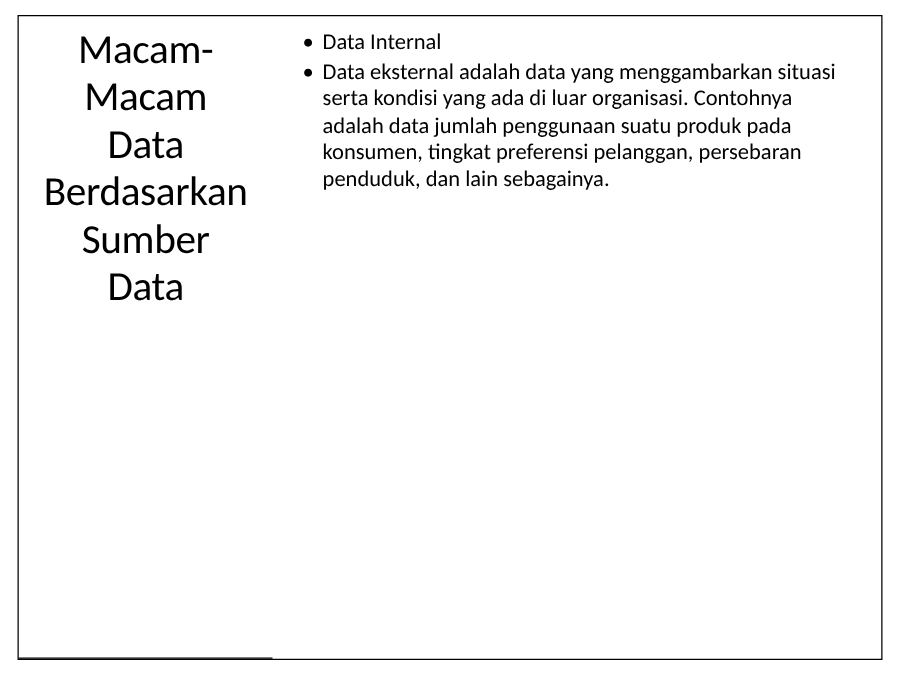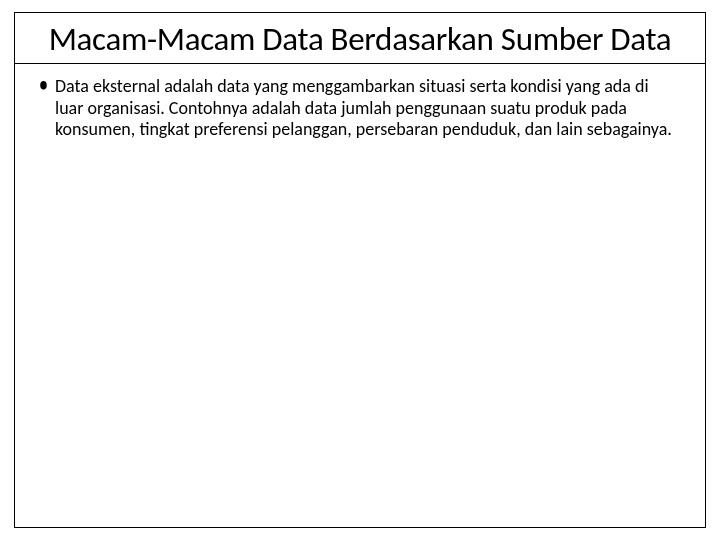--- a/index.html
+++ b/index.html
@@ -13,21 +13,21 @@
       background: #ffffff;
       font-family: Calibri, Arial, sans-serif;
       color: #000000;
       padding: 12px 14px;
     }
     .slide-container {
       width: 100%;
       height: 100%;
       border: 1px solid #000000;
       display: flex;
-      flex-direction: column;
+      flex-direction: row;
     }
     .title-block {
       border-bottom: 1px solid #000000;
       text-align: center;
       padding: 8px 20px 4px 20px;
     }
     .title-block h1 {
       font-size: 33px;
       font-weight: 400;
       line-height: 1.15;
@@ -58,19 +58,20 @@
 </head>
 <body>
 
 <div class="slide-container">
   <div class="title-block">
     <h1>Macam-Macam Data Berdasarkan Sumber Data</h1>
   </div>
   <div class="content-block">
     <div class="bullet-item">
       <span class="bullet-marker">•</span>
+      <span class="item-title">Data Internal</span>
     </div>
     <div class="bullet-item">
       <span class="bullet-marker">•</span>
       <span class="item-desc">Data eksternal adalah data yang menggambarkan situasi serta kondisi yang ada di luar organisasi. Contohnya adalah data jumlah penggunaan suatu produk pada konsumen, tingkat preferensi pelanggan, persebaran penduduk, dan lain sebagainya.</span>
     </div>
   </div>
 </div>
 
 </body></html>

